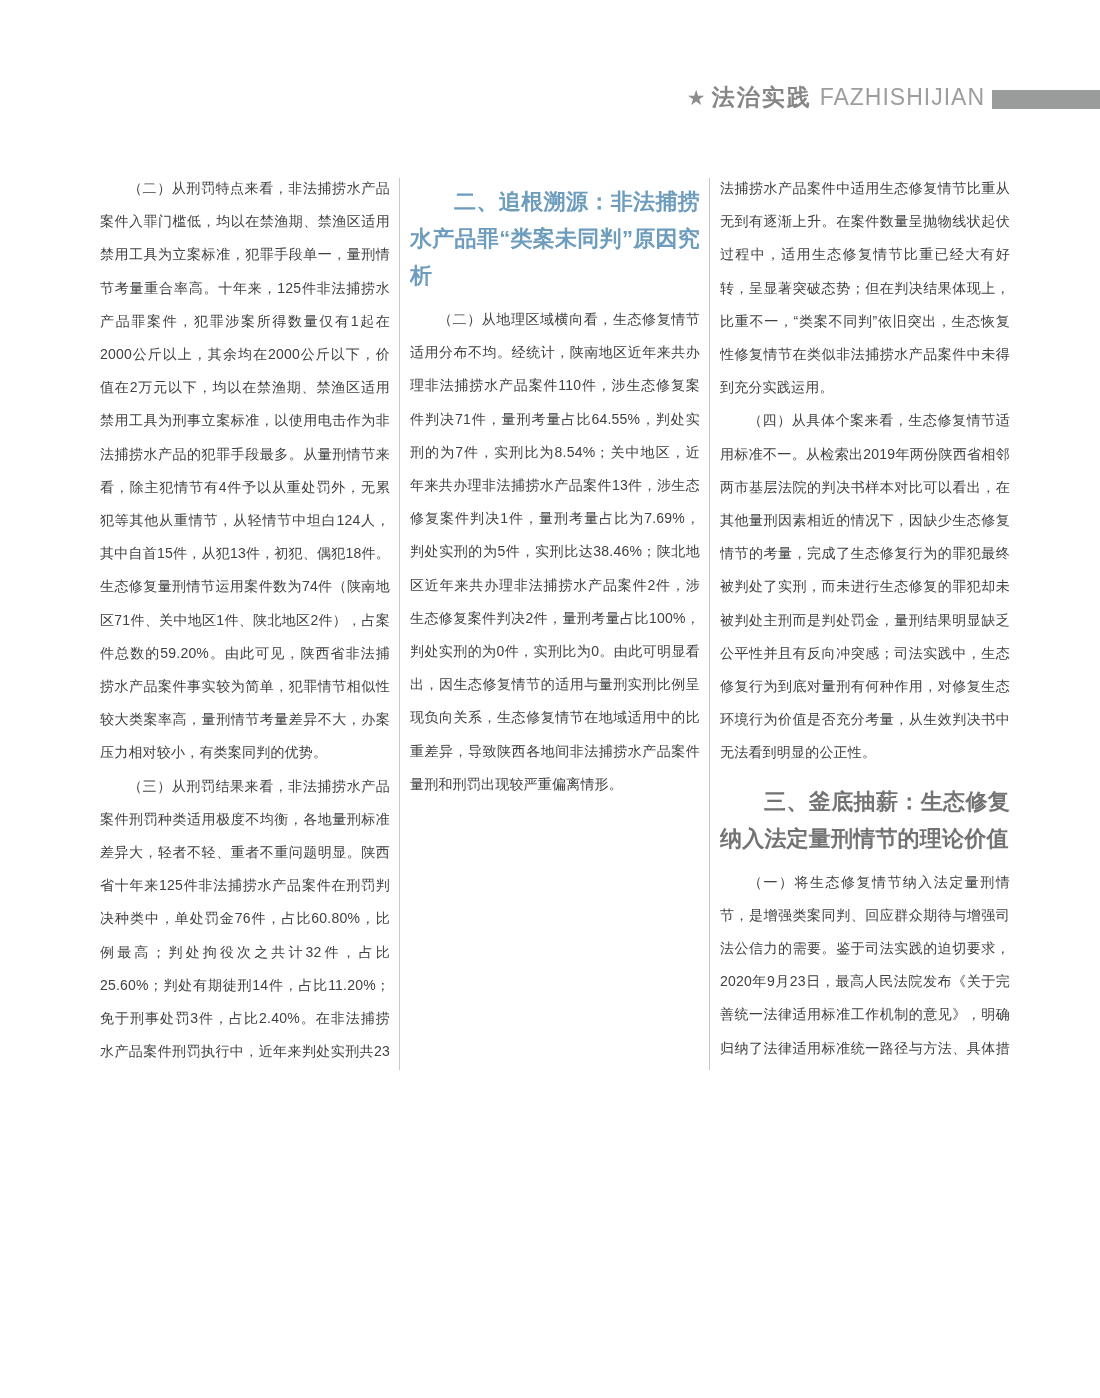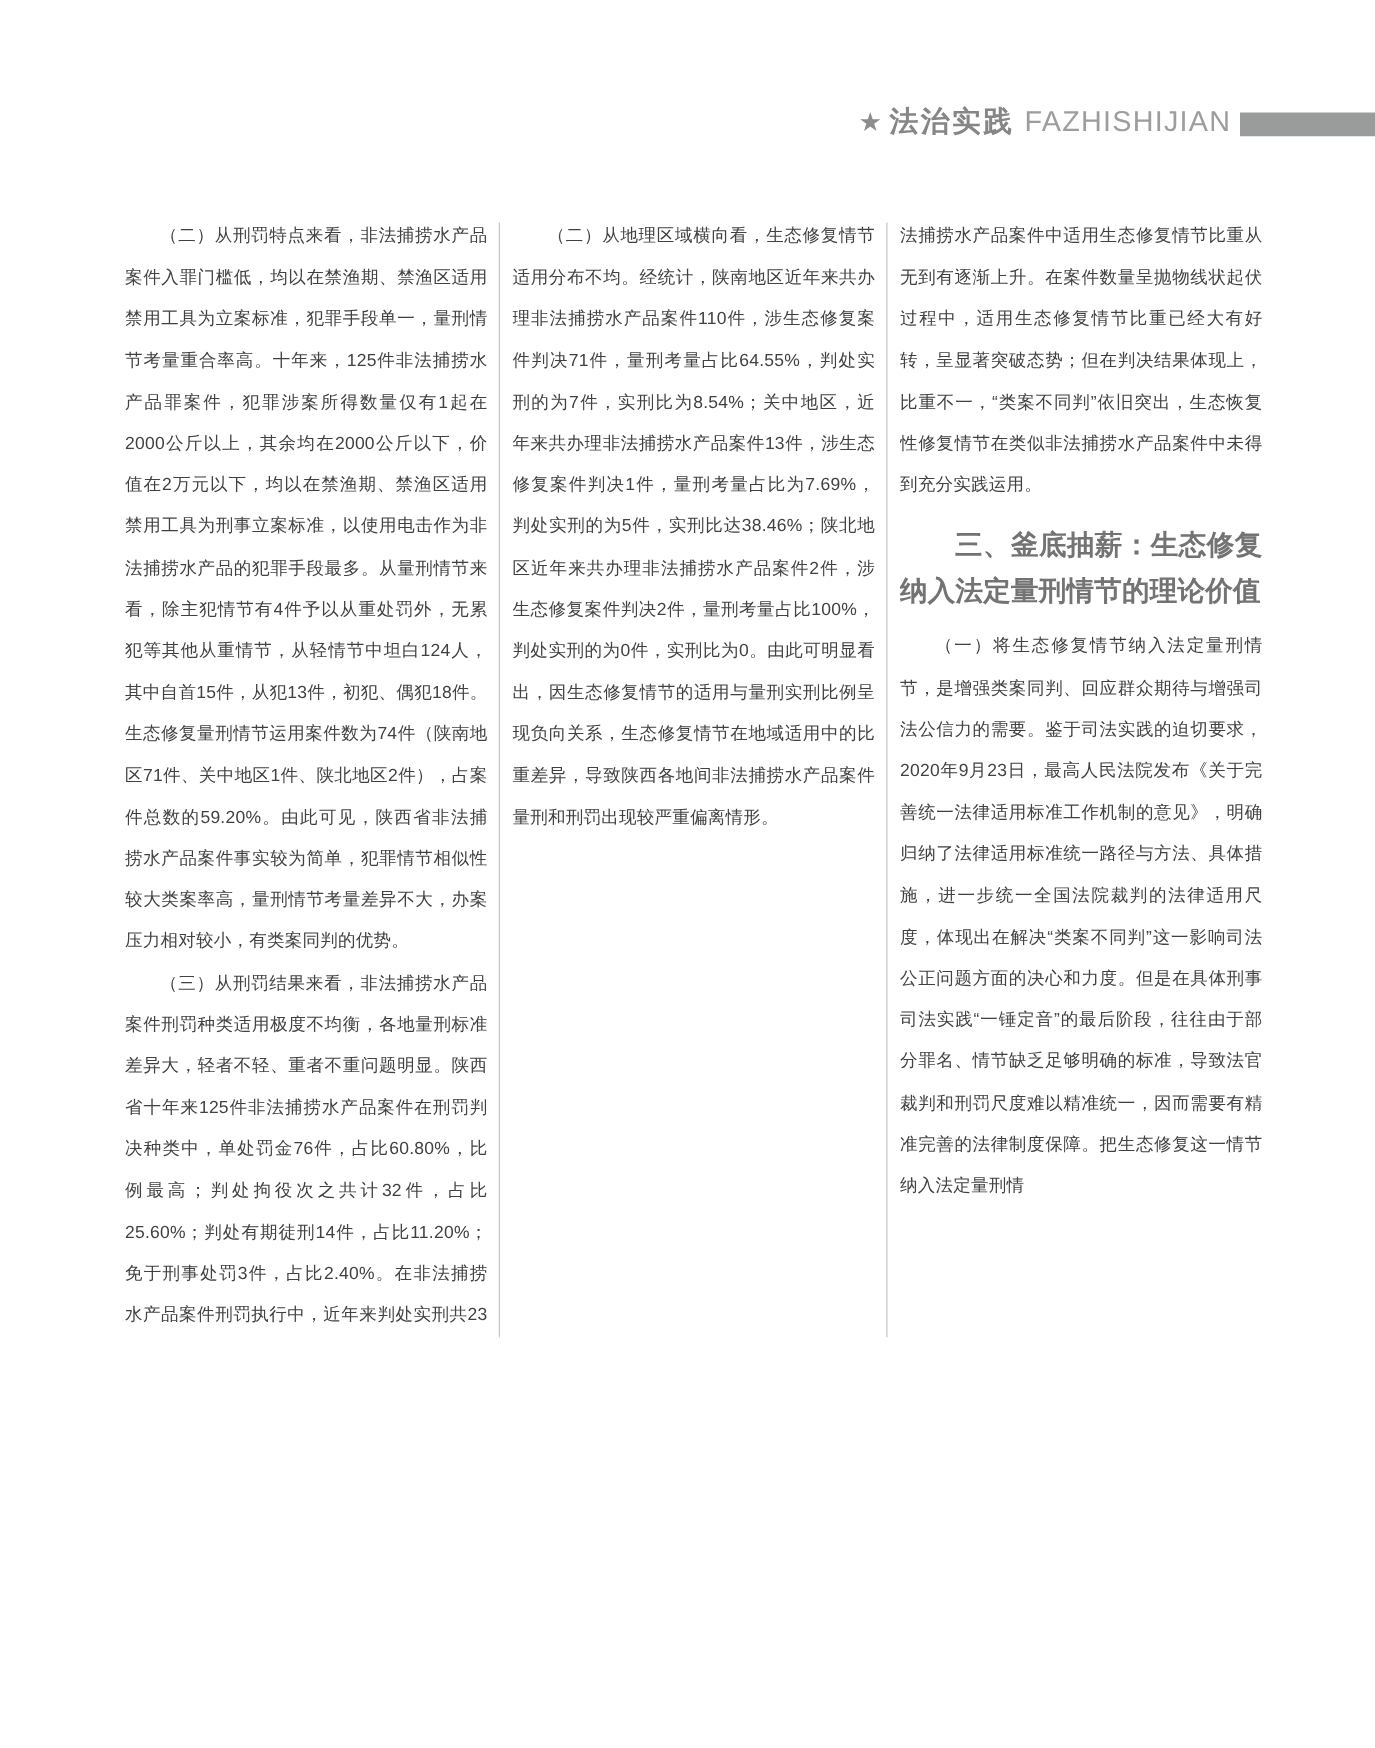--- a/index.html
+++ b/index.html
@@ -93,26 +93,28 @@
   <div class="article-body">
     <div class="col-divider divider-1"></div>
     <div class="col-divider divider-2"></div>
 
     <div class="col col-1">
       <p class="para">（二）从刑罚特点来看，非法捕捞水产品案件入罪门槛低，均以在禁渔期、禁渔区适用禁用工具为立案标准，犯罪手段单一，量刑情节考量重合率高。十年来，125件非法捕捞水产品罪案件，犯罪涉案所得数量仅有1起在2000公斤以上，其余均在2000公斤以下，价值在2万元以下，均以在禁渔期、禁渔区适用禁用工具为刑事立案标准，以使用电击作为非法捕捞水产品的犯罪手段最多。从量刑情节来看，除主犯情节有4件予以从重处罚外，无累犯等其他从重情节，从轻情节中坦白124人，其中自首15件，从犯13件，初犯、偶犯18件。生态修复量刑情节运用案件数为74件（陕南地区71件、关中地区1件、陕北地区2件），占案件总数的59.20%。由此可见，陕西省非法捕捞水产品案件事实较为简单，犯罪情节相似性较大类案率高，量刑情节考量差异不大，办案压力相对较小，有类案同判的优势。</p>
       <p class="para">（三）从刑罚结果来看，非法捕捞水产品案件刑罚种类适用极度不均衡，各地量刑标准差异大，轻者不轻、重者不重问题明显。陕西省十年来125件非法捕捞水产品案件在刑罚判决种类中，单处罚金76件，占比60.80%，比例最高；判处拘役次之共计32件，占比25.60%；判处有期徒刑14件，占比11.20%；免于刑事处罚3件，占比2.40%。在非法捕捞水产品案件刑罚执行中，近年来判处实刑共23人件，占比12.11%；判处实刑率较低，且刑罚执行中存在明显的地域差异。例如，西安市在2019年度非法捕捞水产品案件共判决5件，其中拘役5件，实刑为4件；而同期陕西南部地区非法捕捞水产品案件共判决34件，其中拘役4件，实刑为2件；同期陕西北部地区非法捕捞水产品案件判决1件，拘役1件，且非</p>
     </div>
 
     <div class="col col-2">
+      <h3 class="sec-heading" style="color: rgb(109, 156, 188);">二、追根溯源：非法捕捞水产品罪“类案未同判”原因究析</h3>
       <p class="para">（二）从地理区域横向看，生态修复情节适用分布不均。经统计，陕南地区近年来共办理非法捕捞水产品案件110件，涉生态修复案件判决71件，量刑考量占比64.55%，判处实刑的为7件，实刑比为8.54%；关中地区，近年来共办理非法捕捞水产品案件13件，涉生态修复案件判决1件，量刑考量占比为7.69%，判处实刑的为5件，实刑比达38.46%；陕北地区近年来共办理非法捕捞水产品案件2件，涉生态修复案件判决2件，量刑考量占比100%，判处实刑的为0件，实刑比为0。由此可明显看出，因生态修复情节的适用与量刑实刑比例呈现负向关系，生态修复情节在地域适用中的比重差异，导致陕西各地间非法捕捞水产品案件量刑和刑罚出现较严重偏离情形。</p>
 
     </div>
 
     <div class="col col-3">
       <p class="para cont">法捕捞水产品案件中适用生态修复情节比重从无到有逐渐上升。在案件数量呈抛物线状起伏过程中，适用生态修复情节比重已经大有好转，呈显著突破态势；但在判决结果体现上，比重不一，“类案不同判”依旧突出，生态恢复性修复情节在类似非法捕捞水产品案件中未得到充分实践运用。</p>
+      <p class="para">（四）从具体个案来看，生态修复情节适用标准不一。从检索出2019年两份陕西省相邻两市基层法院的判决书样本对比可以看出，在其他量刑因素相近的情况下，因缺少生态修复情节的考量，完成了生态修复行为的罪犯最终被判处了实刑，而未进行生态修复的罪犯却未被判处主刑而是判处罚金，量刑结果明显缺乏公平性并且有反向冲突感；司法实践中，生态修复行为到底对量刑有何种作用，对修复生态环境行为价值是否充分考量，从生效判决书中无法看到明显的公正性。</p>
       <h3 class="sec-heading" style="color: #737373; margin-top: 13px;">三、釜底抽薪：生态修复纳入法定量刑情节的理论价值</h3>
       <p class="para">（一）将生态修复情节纳入法定量刑情节，是增强类案同判、回应群众期待与增强司法公信力的需要。鉴于司法实践的迫切要求，2020年9月23日，最高人民法院发布《关于完善统一法律适用标准工作机制的意见》，明确归纳了法律适用标准统一路径与方法、具体措施，进一步统一全国法院裁判的法律适用尺度，体现出在解决“类案不同判”这一影响司法公正问题方面的决心和力度。但是在具体刑事司法实践“一锤定音”的最后阶段，往往由于部分罪名、情节缺乏足够明确的标准，导致法官裁判和刑罚尺度难以精准统一，因而需要有精准完善的法律制度保障。把生态修复这一情节纳入法定量刑情</p>
     </div>
   </div>
 
   <div class="page-footer">
     <span class="footer-journal">法治与社会</span>
     <span class="page-number-box">57</span>
   </div>
 

